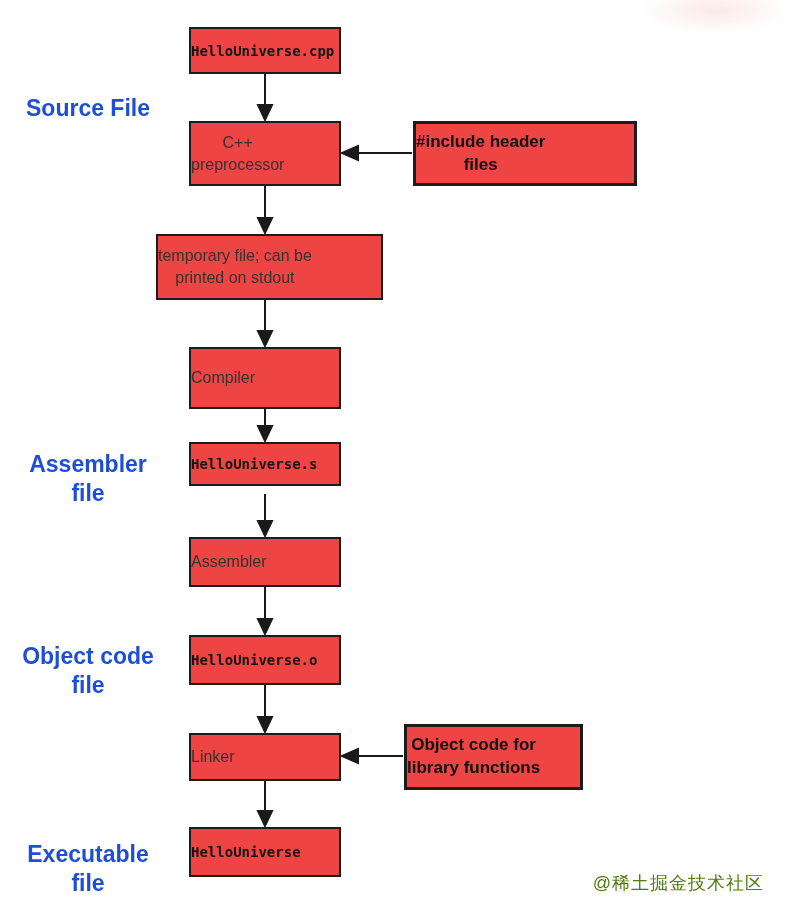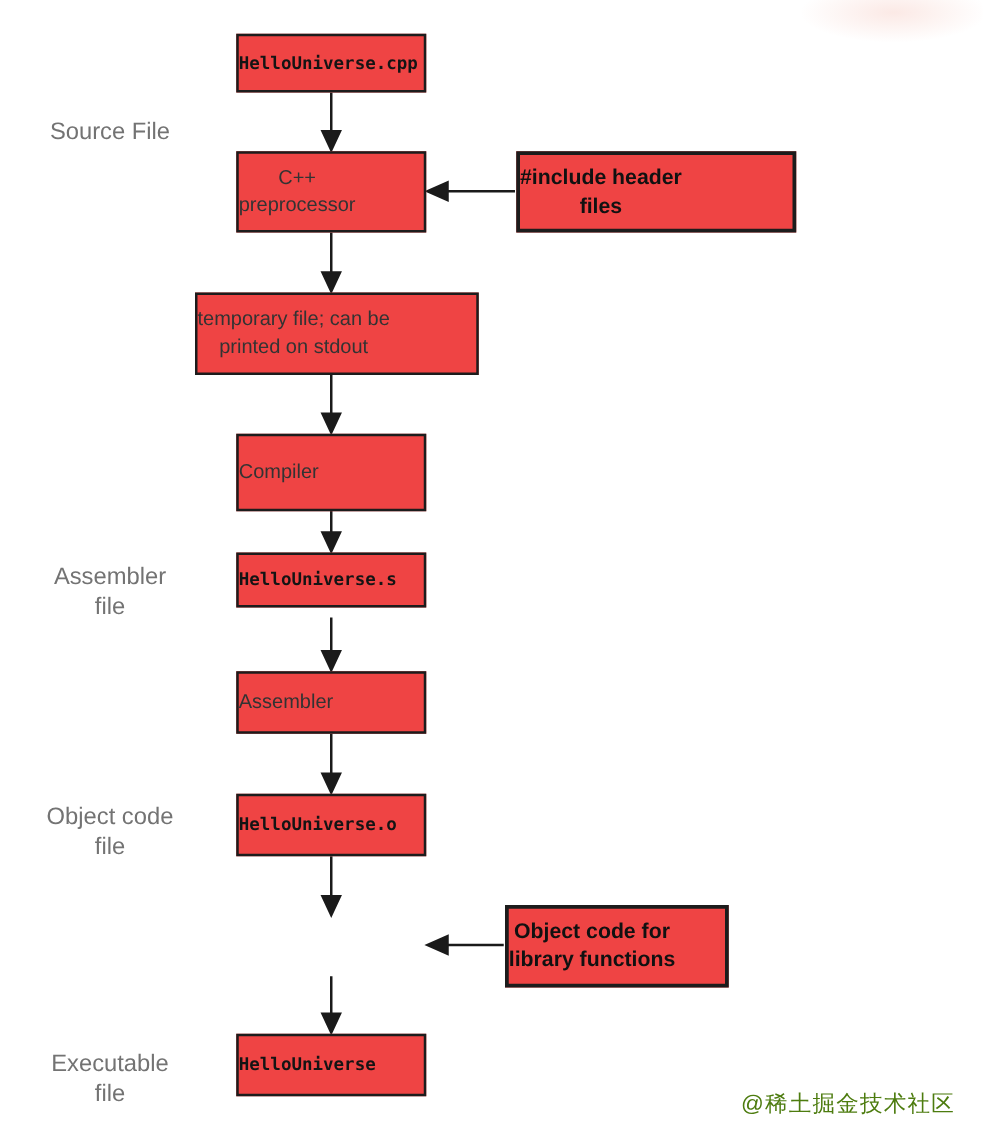--- a/index.html
+++ b/index.html
@@ -27,22 +27,22 @@
     font-weight:bold;font-size:14px;color:#141414;
     white-space:nowrap;
   }
   .box.side{border-width:3px;}
   .box.side .lbl{
     font-weight:bold;font-size:17px;color:#111111;line-height:1.35;
   }
 
   .stage-label{
     position:absolute;
-    font-weight:normal;font-size:19px;line-height:1.25;
-    color:#737373;text-align:center;white-space:pre-line;
+    font-weight:bold;font-size:23px;line-height:1.25;
+    color:#1d4ed8;text-align:center;white-space:pre-line;
   }
 
   svg.arrows{position:absolute;left:0;top:0;pointer-events:none;}
 
   .watermark{
     position:absolute;top:871px;right:22px;
     font-size:18px;letter-spacing:1px;
     color:#4d7c0f;
   }
   .corner-smudge{
@@ -128,20 +128,23 @@
   </div>
 
   <div class="box" style="left:189px;top:537px;width:152px;height:50px">
     <span class="lbl">Assembler</span>
   </div>
 
   <div class="box" style="left:189px;top:635px;width:152px;height:50px">
     <span class="mono">HelloUniverse.o</span>
   </div>
 
+  <div class="box" style="left:189px;top:733px;width:152px;height:48px">
+    <span class="lbl">Linker</span>
+  </div>
 
   <div class="box" style="left:189px;top:827px;width:152px;height:50px">
     <span class="mono">HelloUniverse</span>
   </div>
 
   <div class="box side" style="left:413px;top:121px;width:224px;height:65px">
     <span class="lbl">#include header
 files</span>
   </div>
 

